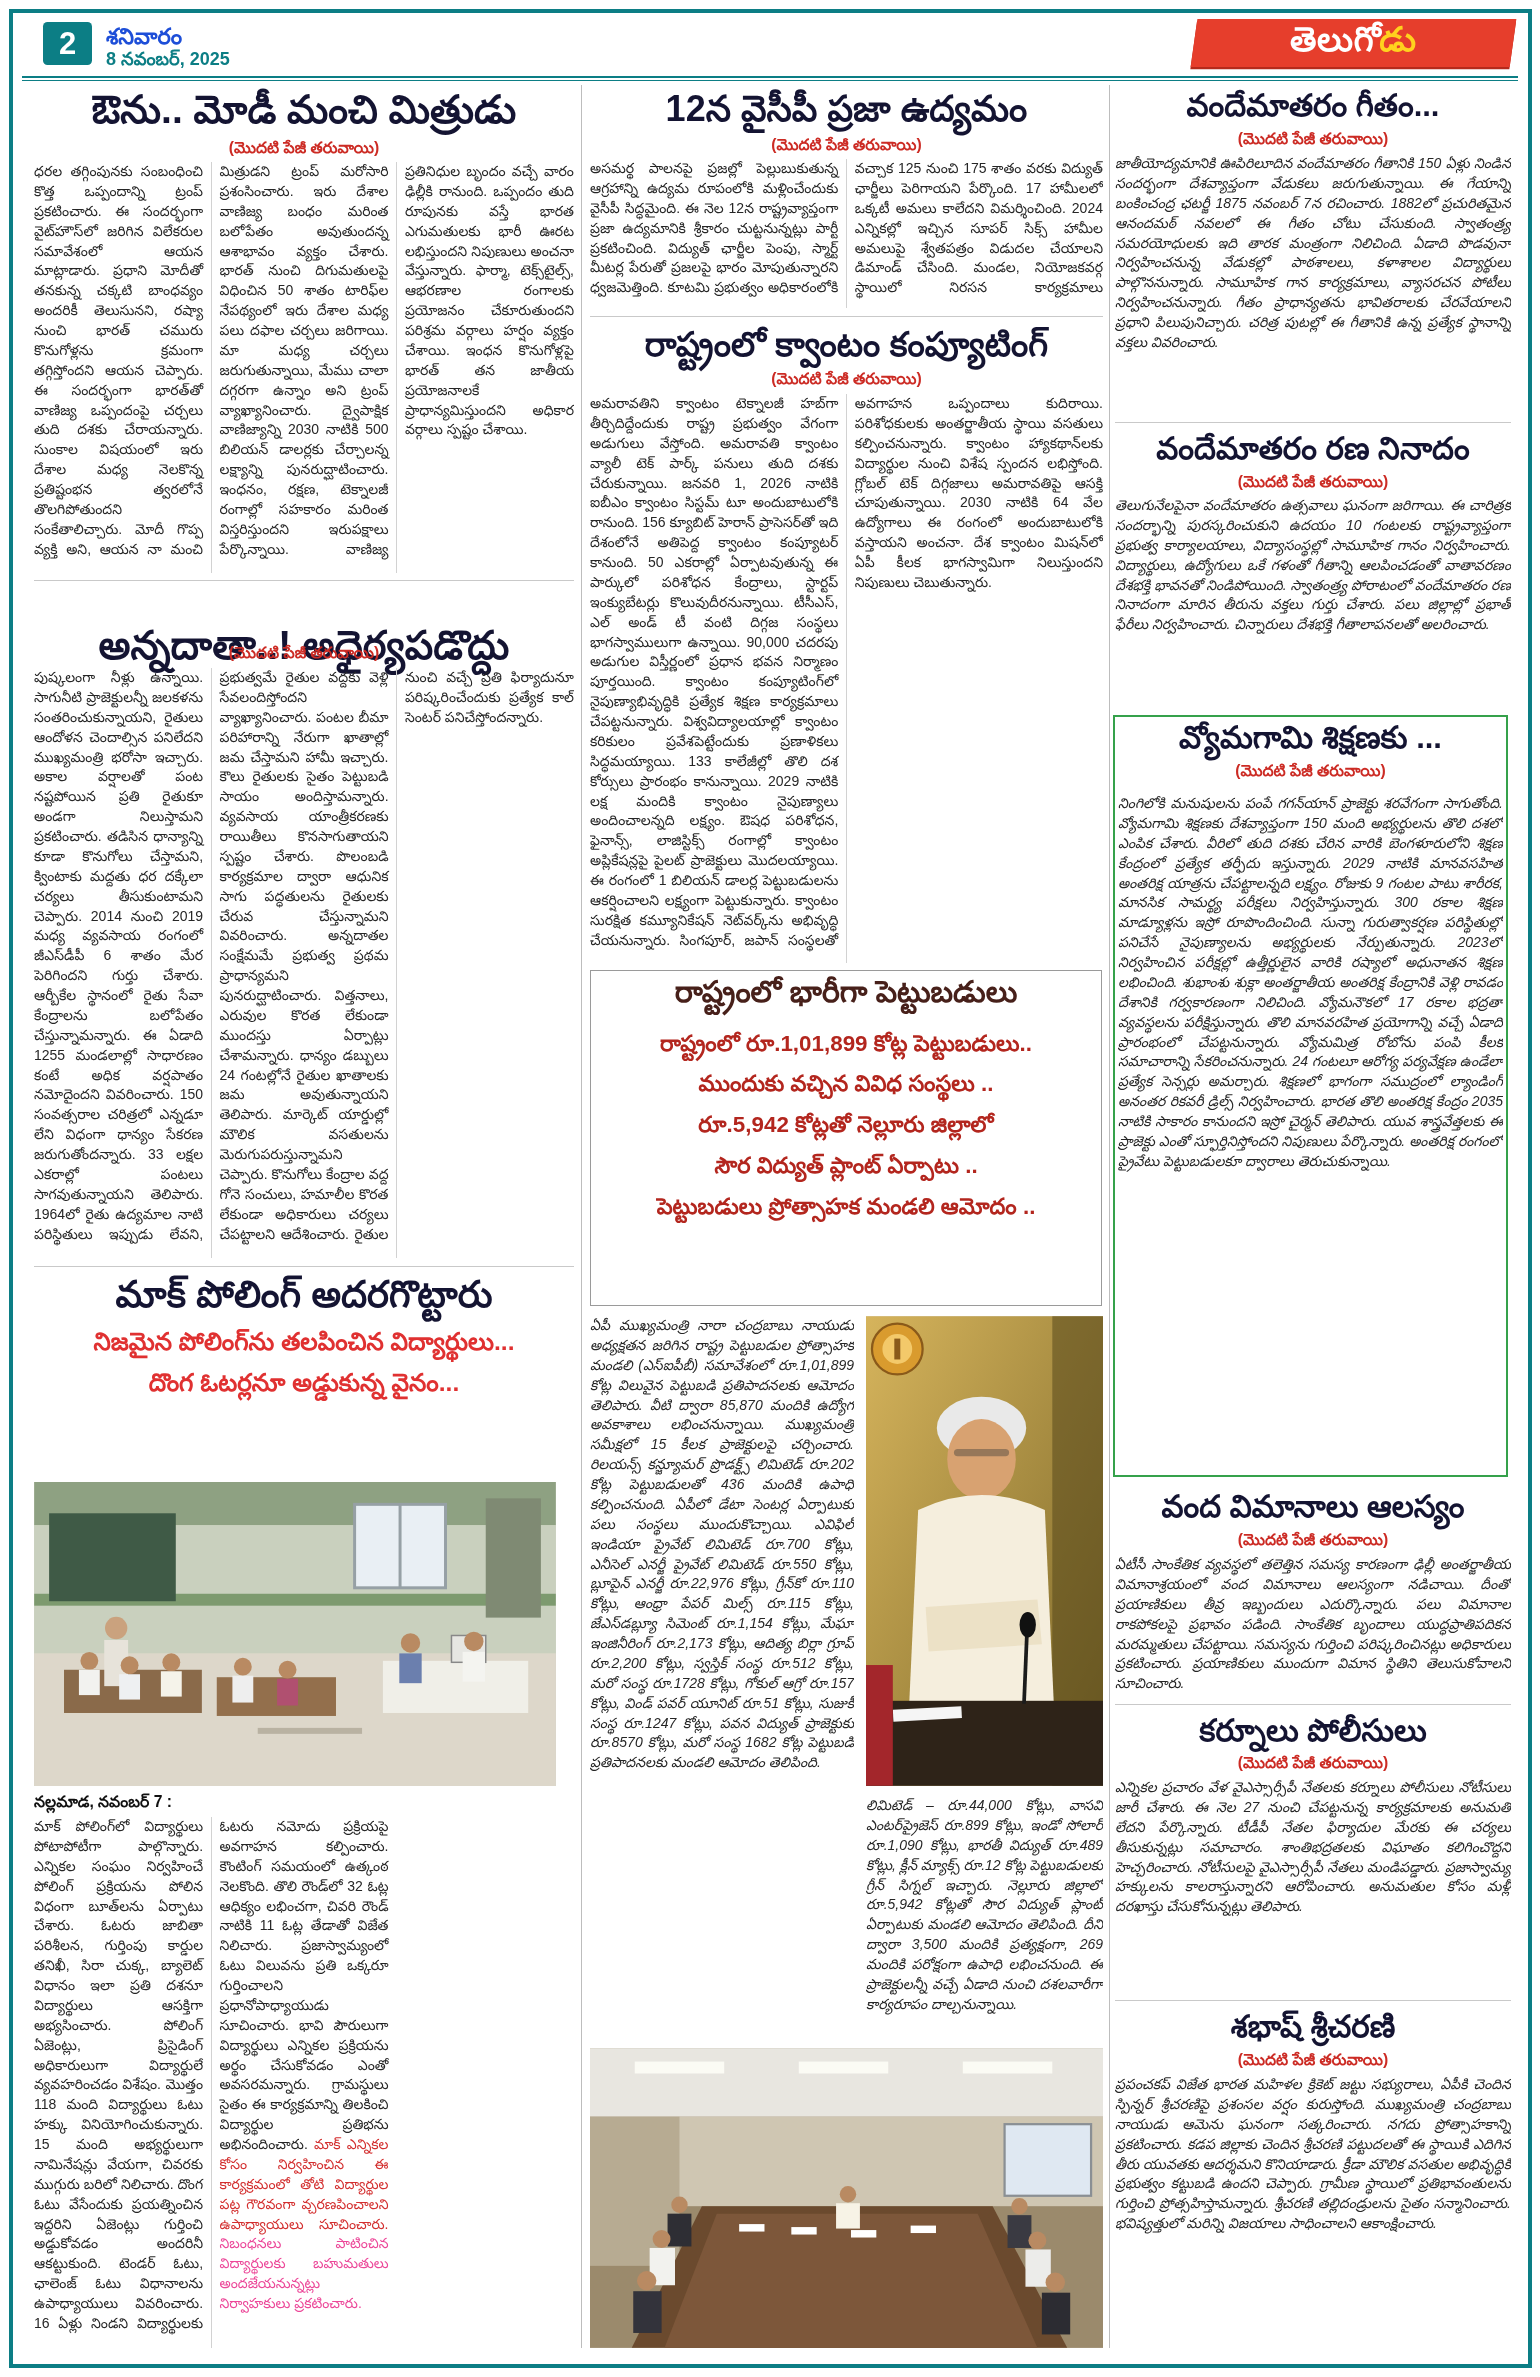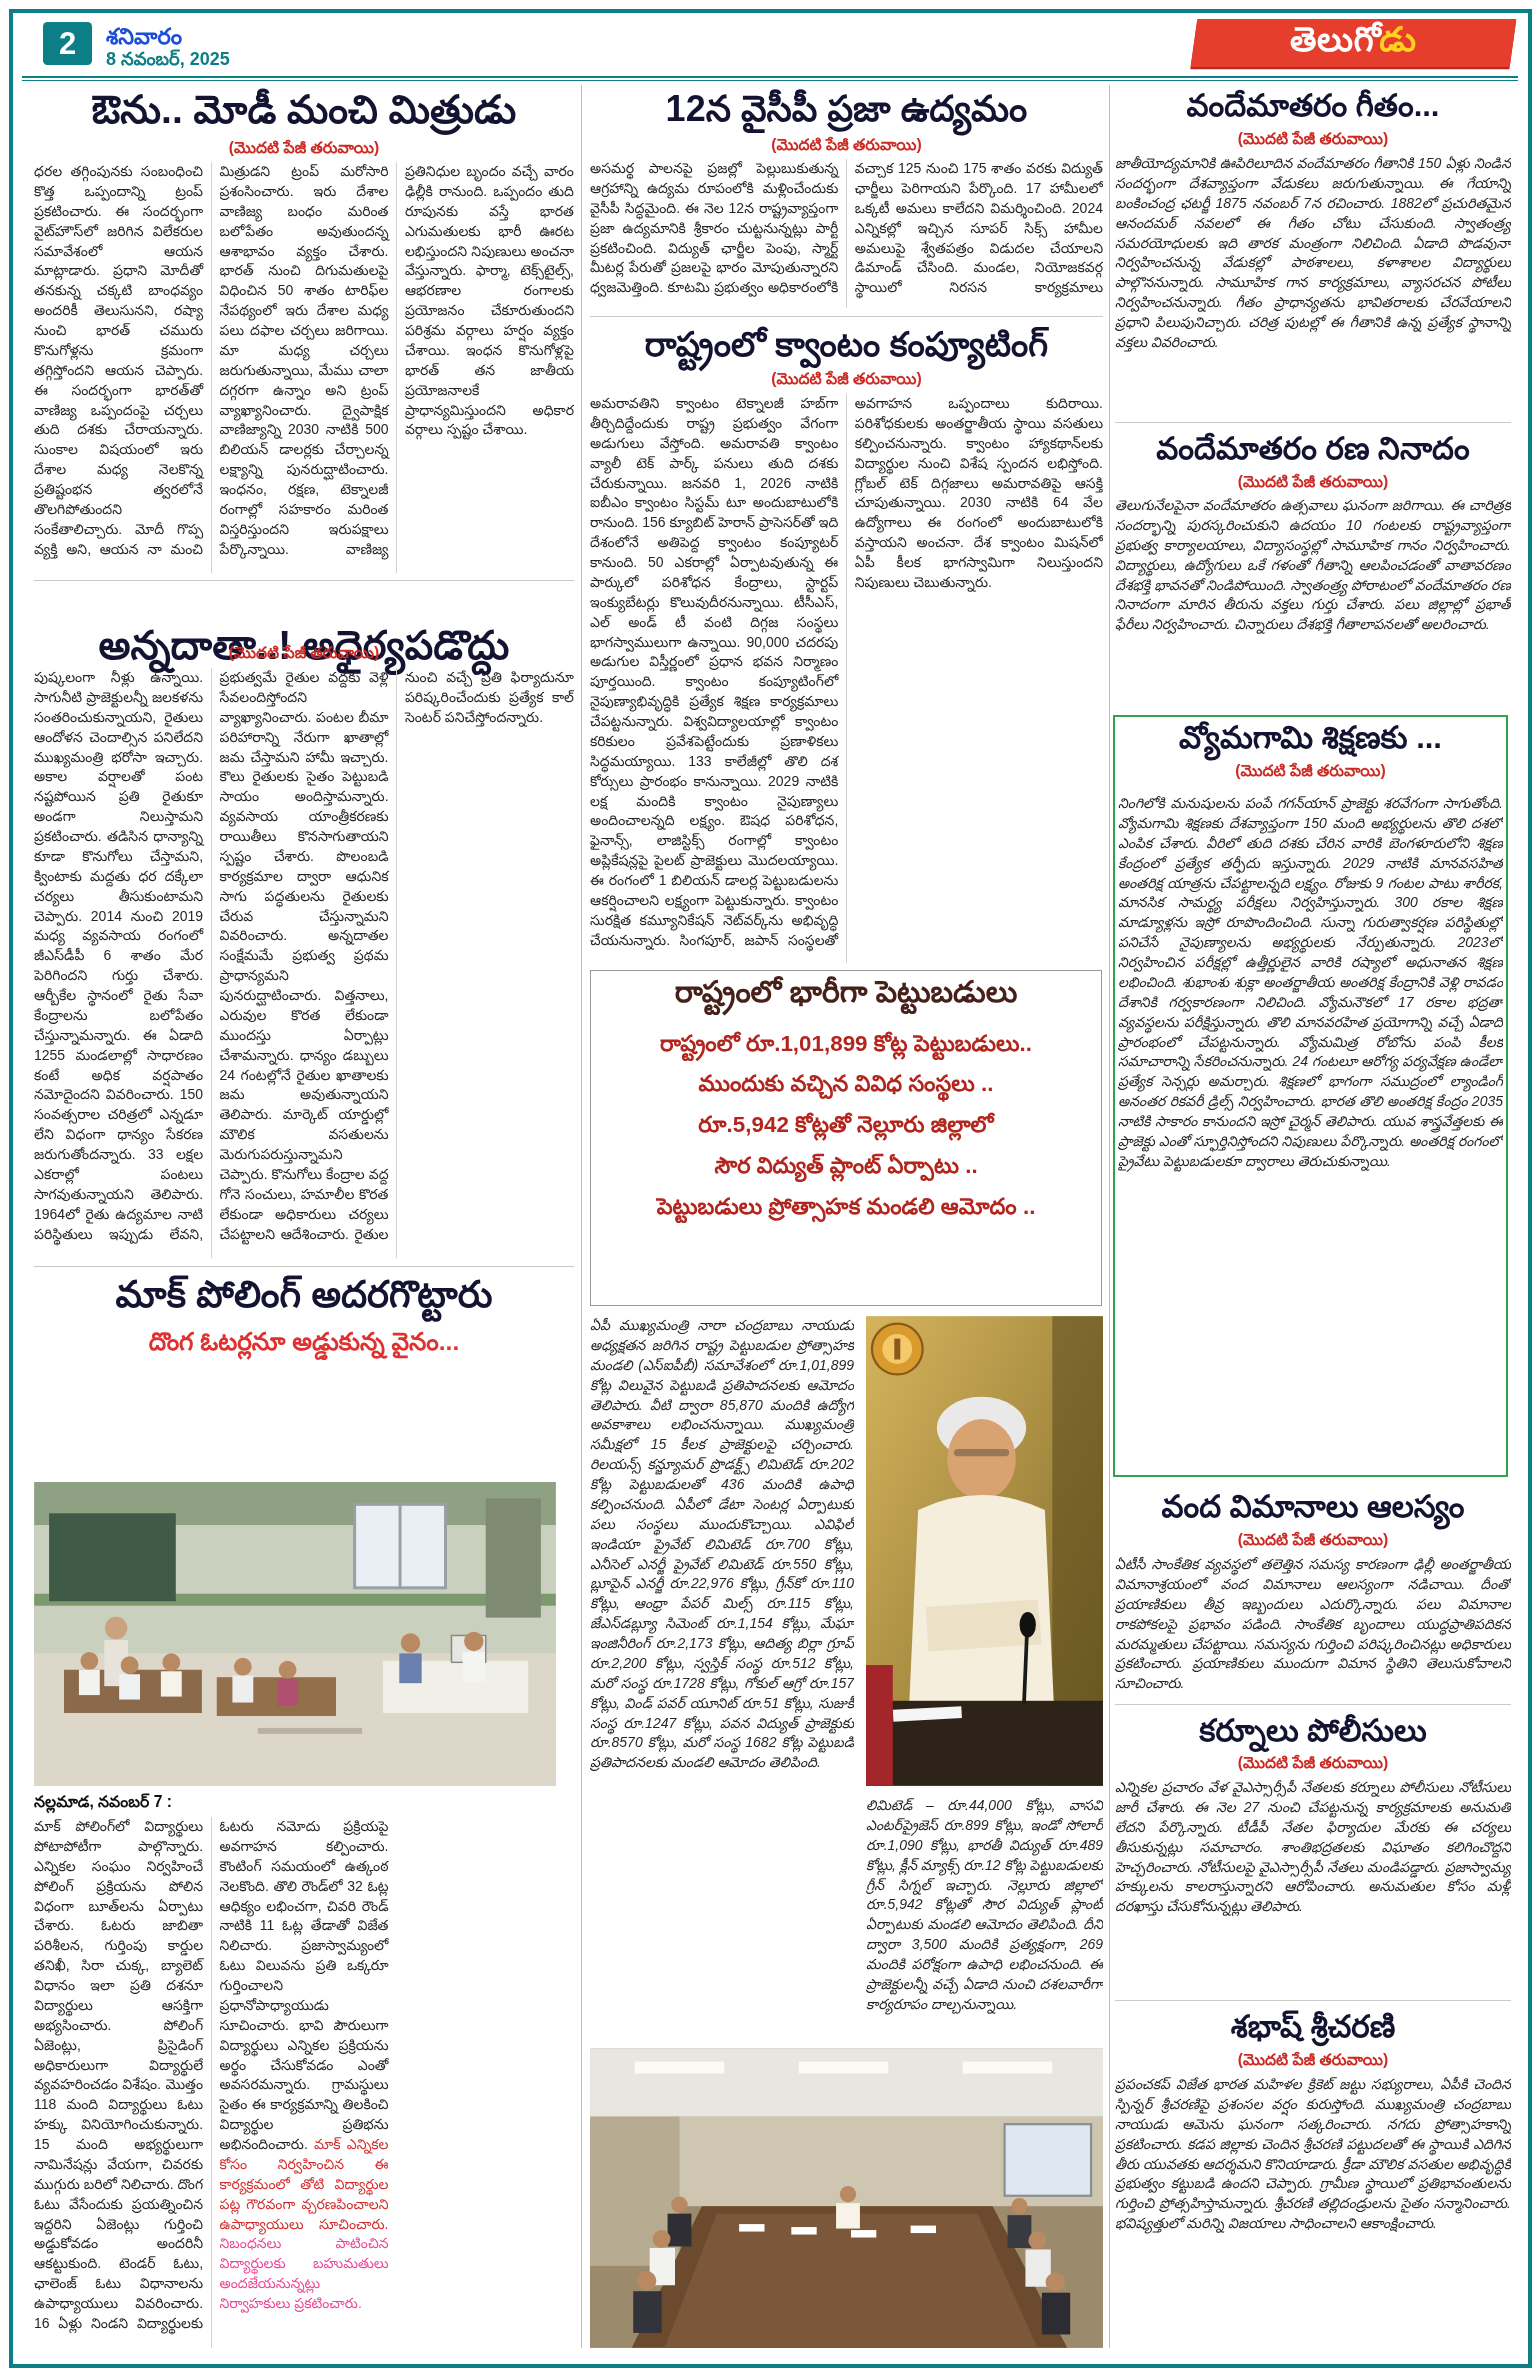--- a/index.html
+++ b/index.html
@@ -65,20 +65,21 @@
   <section>
     <div class="abs headline" style="left:34px;top:622px;width:540px;font-size:40px;">అన్నదాతా..! అధైర్యపడొద్దు</div>
     <div class="abs tag" style="left:34px;top:644px;width:540px;">(మొదటి పేజీ తరువాయి)</div>
     <div class="abs cols cols3" style="left:34px;top:668px;width:540px;height:590px;">పుష్కలంగా నీళ్లు ఉన్నాయి. సాగునీటి ప్రాజెక్టులన్నీ జలకళను సంతరించుకున్నాయని, రైతులు ఆందోళన చెందాల్సిన పనిలేదని ముఖ్యమంత్రి భరోసా ఇచ్చారు. అకాల వర్షాలతో పంట నష్టపోయిన ప్రతి రైతుకూ అండగా నిలుస్తామని ప్రకటించారు. తడిసిన ధాన్యాన్ని కూడా కొనుగోలు చేస్తామని, క్వింటాకు మద్దతు ధర దక్కేలా చర్యలు తీసుకుంటామని చెప్పారు. 2014 నుంచి 2019 మధ్య వ్యవసాయ రంగంలో జీఎస్‌డీపీ 6 శాతం మేర పెరిగిందని గుర్తు చేశారు. ఆర్బీకేల స్థానంలో రైతు సేవా కేంద్రాలను బలోపేతం చేస్తున్నామన్నారు. ఈ ఏడాది 1255 మండలాల్లో సాధారణం కంటే అధిక వర్షపాతం నమోదైందని వివరించారు. 150 సంవత్సరాల చరిత్రలో ఎన్నడూ లేని విధంగా ధాన్యం సేకరణ జరుగుతోందన్నారు. 33 లక్షల ఎకరాల్లో పంటలు సాగవుతున్నాయని తెలిపారు. 1964లో రైతు ఉద్యమాల నాటి పరిస్థితులు ఇప్పుడు లేవని, ప్రభుత్వమే రైతుల వద్దకు వెళ్లి సేవలందిస్తోందని వ్యాఖ్యానించారు. పంటల బీమా పరిహారాన్ని నేరుగా ఖాతాల్లో జమ చేస్తామని హామీ ఇచ్చారు. కౌలు రైతులకు సైతం పెట్టుబడి సాయం అందిస్తామన్నారు. వ్యవసాయ యాంత్రీకరణకు రాయితీలు కొనసాగుతాయని స్పష్టం చేశారు. పొలంబడి కార్యక్రమాల ద్వారా ఆధునిక సాగు పద్ధతులను రైతులకు చేరువ చేస్తున్నామని వివరించారు. అన్నదాతల సంక్షేమమే ప్రభుత్వ ప్రథమ ప్రాధాన్యమని పునరుద్ఘాటించారు. విత్తనాలు, ఎరువుల కొరత లేకుండా ముందస్తు ఏర్పాట్లు చేశామన్నారు. ధాన్యం డబ్బులు 24 గంటల్లోనే రైతుల ఖాతాలకు జమ అవుతున్నాయని తెలిపారు. మార్కెట్ యార్డుల్లో మౌలిక వసతులను మెరుగుపరుస్తున్నామని చెప్పారు. కొనుగోలు కేంద్రాల వద్ద గోనె సంచులు, హమాలీల కొరత లేకుండా అధికారులు చర్యలు చేపట్టాలని ఆదేశించారు. రైతుల నుంచి వచ్చే ప్రతి ఫిర్యాదునూ పరిష్కరించేందుకు ప్రత్యేక కాల్ సెంటర్ పనిచేస్తోందన్నారు.</div>
   </section>
   <div class="abs hline" style="left:34px;top:1266px;width:540px;"></div>
 
   <section>
     <div class="abs headline" style="left:34px;top:1274px;width:540px;font-size:37px;">మాక్ పోలింగ్ అదరగొట్టారు</div>
     <div class="abs" style="left:34px;top:1324px;width:540px;">
+      <div class="red-sub" style="font-size:24.6px;margin-bottom:4.5px;">నిజమైన పోలింగ్‌ను తలపించిన విద్యార్థులు...</div>
       <div class="red-sub" style="font-size:24.6px;">దొంగ ఓటర్లనూ అడ్డుకున్న వైనం...</div>
     </div>
 
     <svg class="abs photo" style="left:34px;top:1482px;" width="522" height="304" viewBox="0 0 700 408" xmlns="http://www.w3.org/2000/svg">
       <rect x="0" y="0" width="700" height="408" fill="#cfd4c4"></rect>
       <rect x="0" y="0" width="700" height="58" fill="#8ea182"></rect>
       <rect x="0" y="58" width="700" height="172" fill="#c9d0be"></rect>
       <rect x="0" y="150" width="700" height="16" fill="#7d9a6f"></rect>
       <rect x="20" y="42" width="170" height="118" fill="#3f5a46"></rect>
       <rect x="430" y="30" width="122" height="112" fill="#e9eff4" stroke="#96a0a5" stroke-width="4"></rect>

